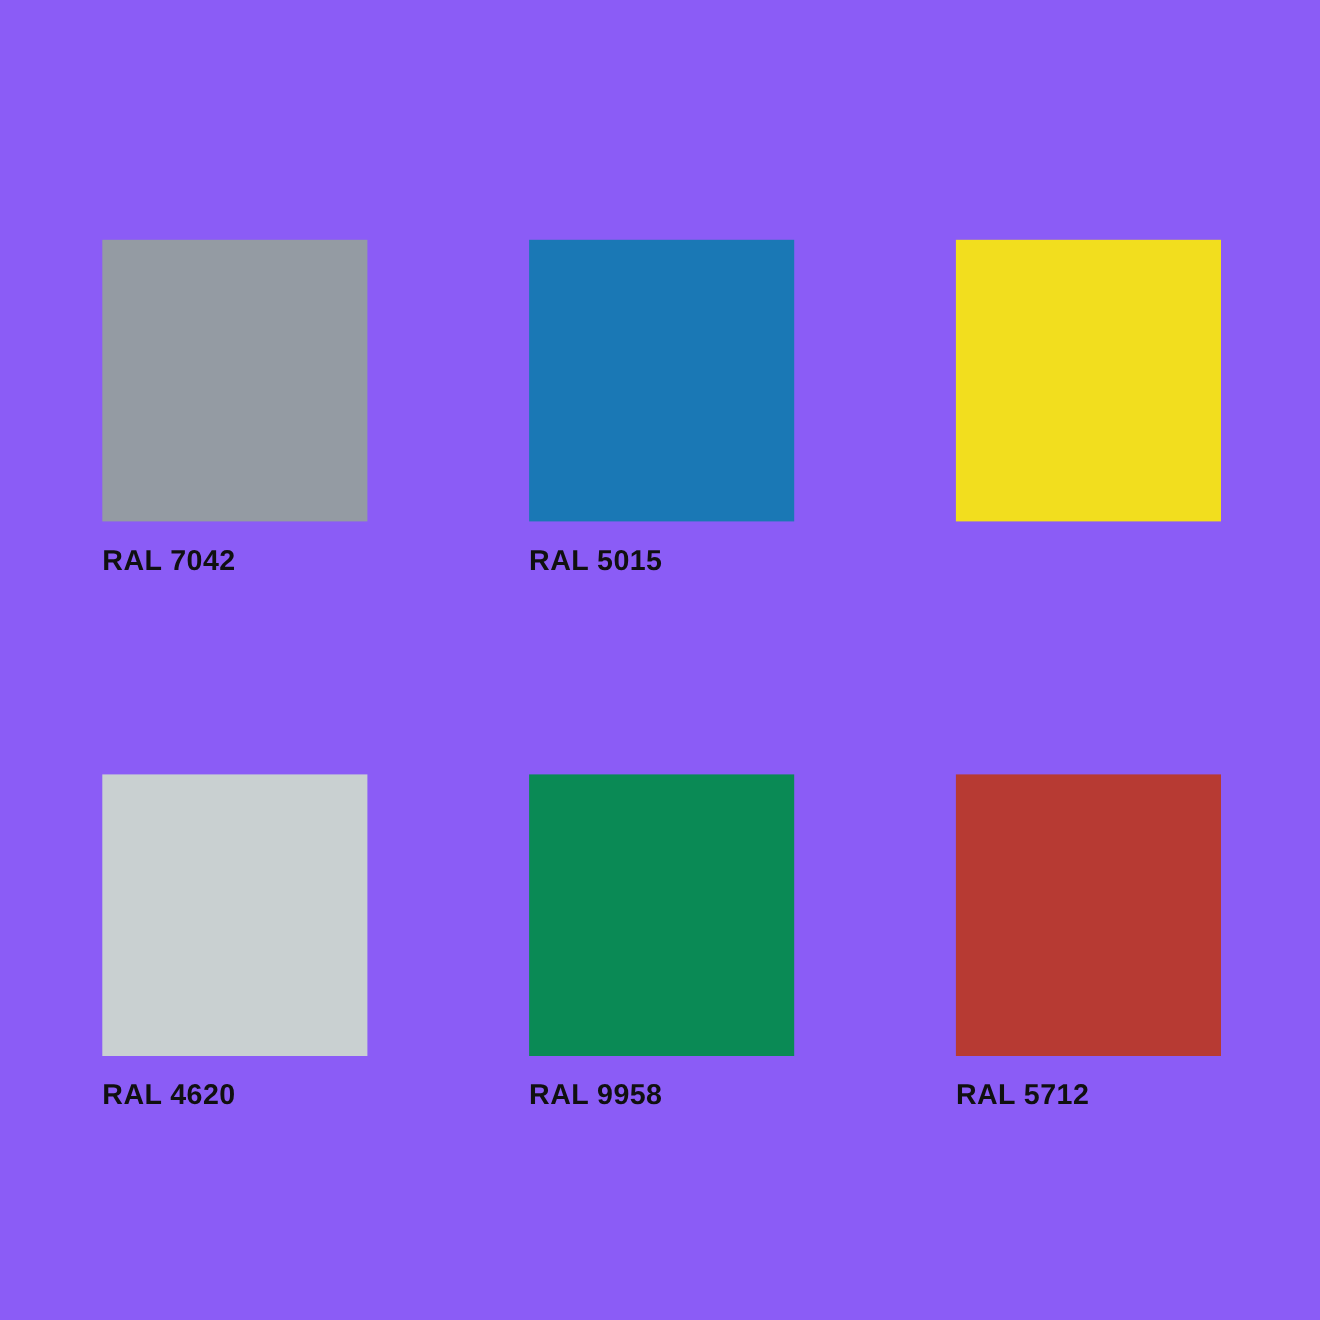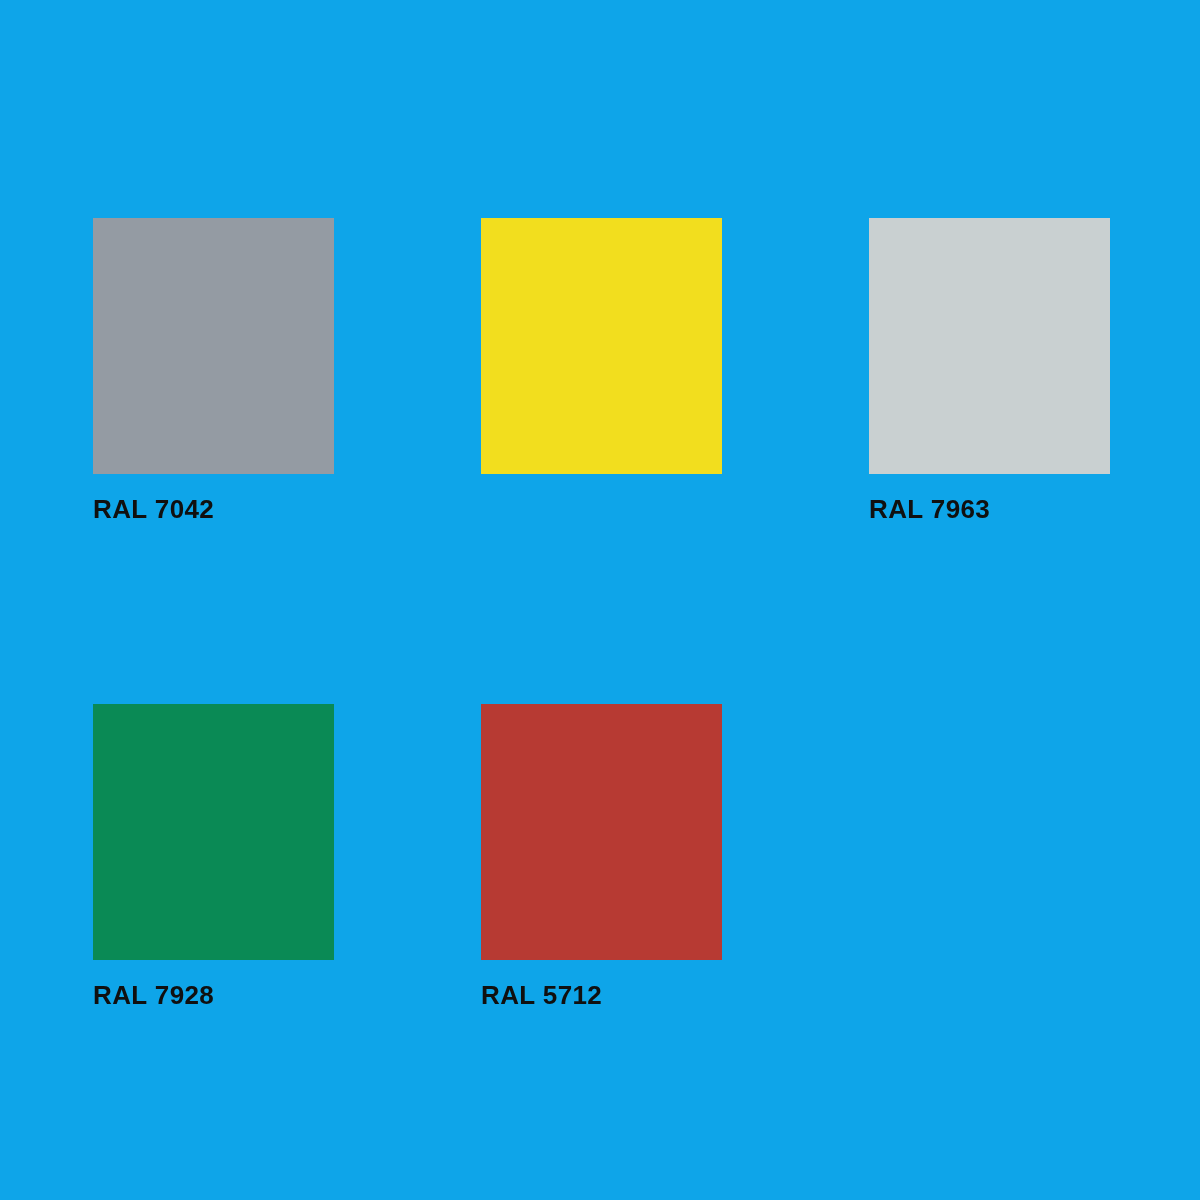--- a/index.html
+++ b/index.html
@@ -54,41 +54,45 @@
     font-weight: 700;
     letter-spacing: 0.4px;
     color: #101010;
     line-height: 1.1;
     white-space: nowrap;
   }
 </style>
 </head>
 <body>
 
-<div class="palette-sheet" style="background: #0ea5e9;">
+<div class="palette-sheet" style="background: #8b5cf6;">
   <div class="swatch-grid">
 
     <div class="swatch-cell">
       <span class="swatch-chip" style="background: rgb(148, 155, 163);"></span>
       <span class="swatch-label" style="color: rgb(16, 16, 16);">RAL 7042</span>
     </div>
 
+    <div class="swatch-cell">
+      <span class="swatch-chip" style="background: rgb(26, 120, 181);"></span>
+      <span class="swatch-label" style="color: rgb(16, 16, 16);">RAL 5015</span>
+    </div>
 
     <div class="swatch-cell">
       <span class="swatch-chip" style="background: rgb(242, 222, 30);"></span>
     </div>
 
     <div class="swatch-cell">
       <span class="swatch-chip" style="background: rgb(201, 208, 209);"></span>
-      <span class="swatch-label" style="color: rgb(16, 16, 16);">RAL 7963</span>
+      <span class="swatch-label" style="color: rgb(16, 16, 16);">RAL 4620</span>
     </div>
 
     <div class="swatch-cell">
       <span class="swatch-chip" style="background: rgb(10, 138, 85);"></span>
-      <span class="swatch-label" style="color: rgb(16, 16, 16);">RAL 7928</span>
+      <span class="swatch-label" style="color: rgb(16, 16, 16);">RAL 9958</span>
     </div>
 
     <div class="swatch-cell">
       <span class="swatch-chip" style="background: rgb(183, 58, 51);"></span>
       <span class="swatch-label" style="color: rgb(16, 16, 16);">RAL 5712</span>
     </div>
 
   </div>
 </div>
 

